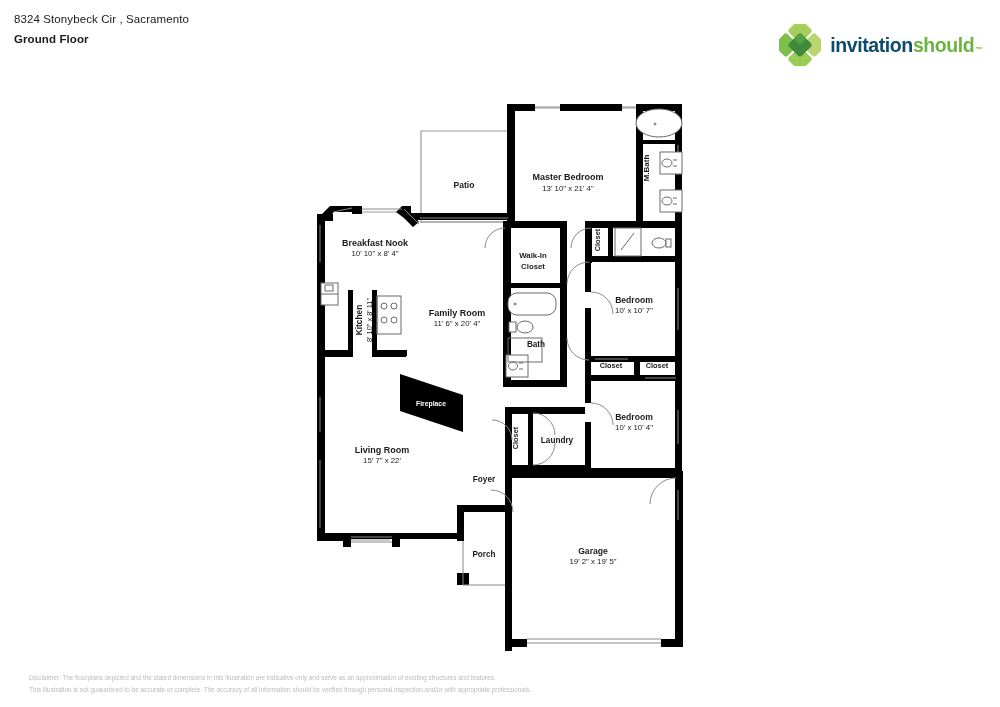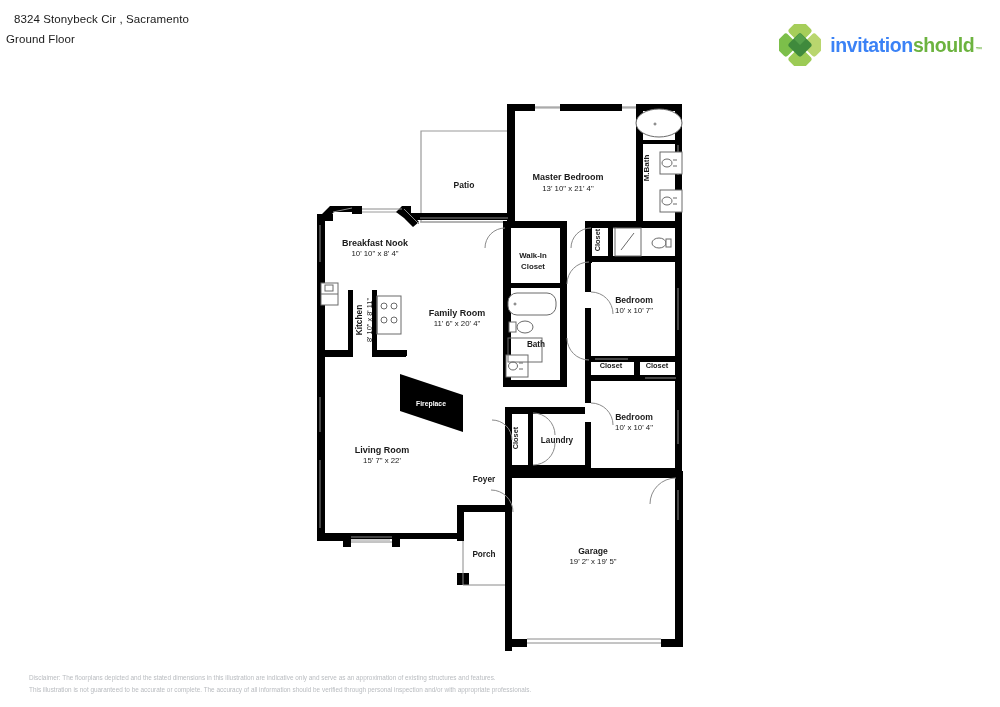--- a/index.html
+++ b/index.html
@@ -12,33 +12,33 @@
     position:relative;
   }
   .page{position:absolute;inset:0;}
 
   
   #header-address{
     position:absolute;left:14px;top:13px;
     font-size:11.5px;color:#1a1a1a;letter-spacing:.1px;text-align:center;
   }
   #header-floor{
-    position:absolute;left:6px;top:33px;
-    font-size:11.5px;color:#1a1a1a;letter-spacing:.1px;
+    position:absolute;left:14px;top:33px;
+    font-size:11.5px;color:#1a1a1a;letter-spacing:.1px;font-weight:bold;
   }
 
   
   #brand{
     position:absolute;right:18px;top:24px;
     display:flex;align-items:center;gap:9px;
   }
   #brand-mark{position:relative;width:42px;height:42px;}
   #brand-wordmark{font-size:19.5px;font-weight:bold;letter-spacing:-0.4px;
      display:flex;align-items:baseline;}
-  #brand-word-1{color:#3b82f6;}
+  #brand-word-1{color:#0c4a6e;}
   #brand-word-2{color:#6cb33f;}
   #brand-tm{font-size:7px;color:#6cb33f;vertical-align:super;margin-left:1px;}
 
   
   #plan{position:absolute;left:0;top:0;width:1000px;height:707px;}
 
   
   #disclaimer{
     position:absolute;left:29px;top:672px;width:900px;
     font-size:6.4px;line-height:11.5px;color:#b9bcc0;

